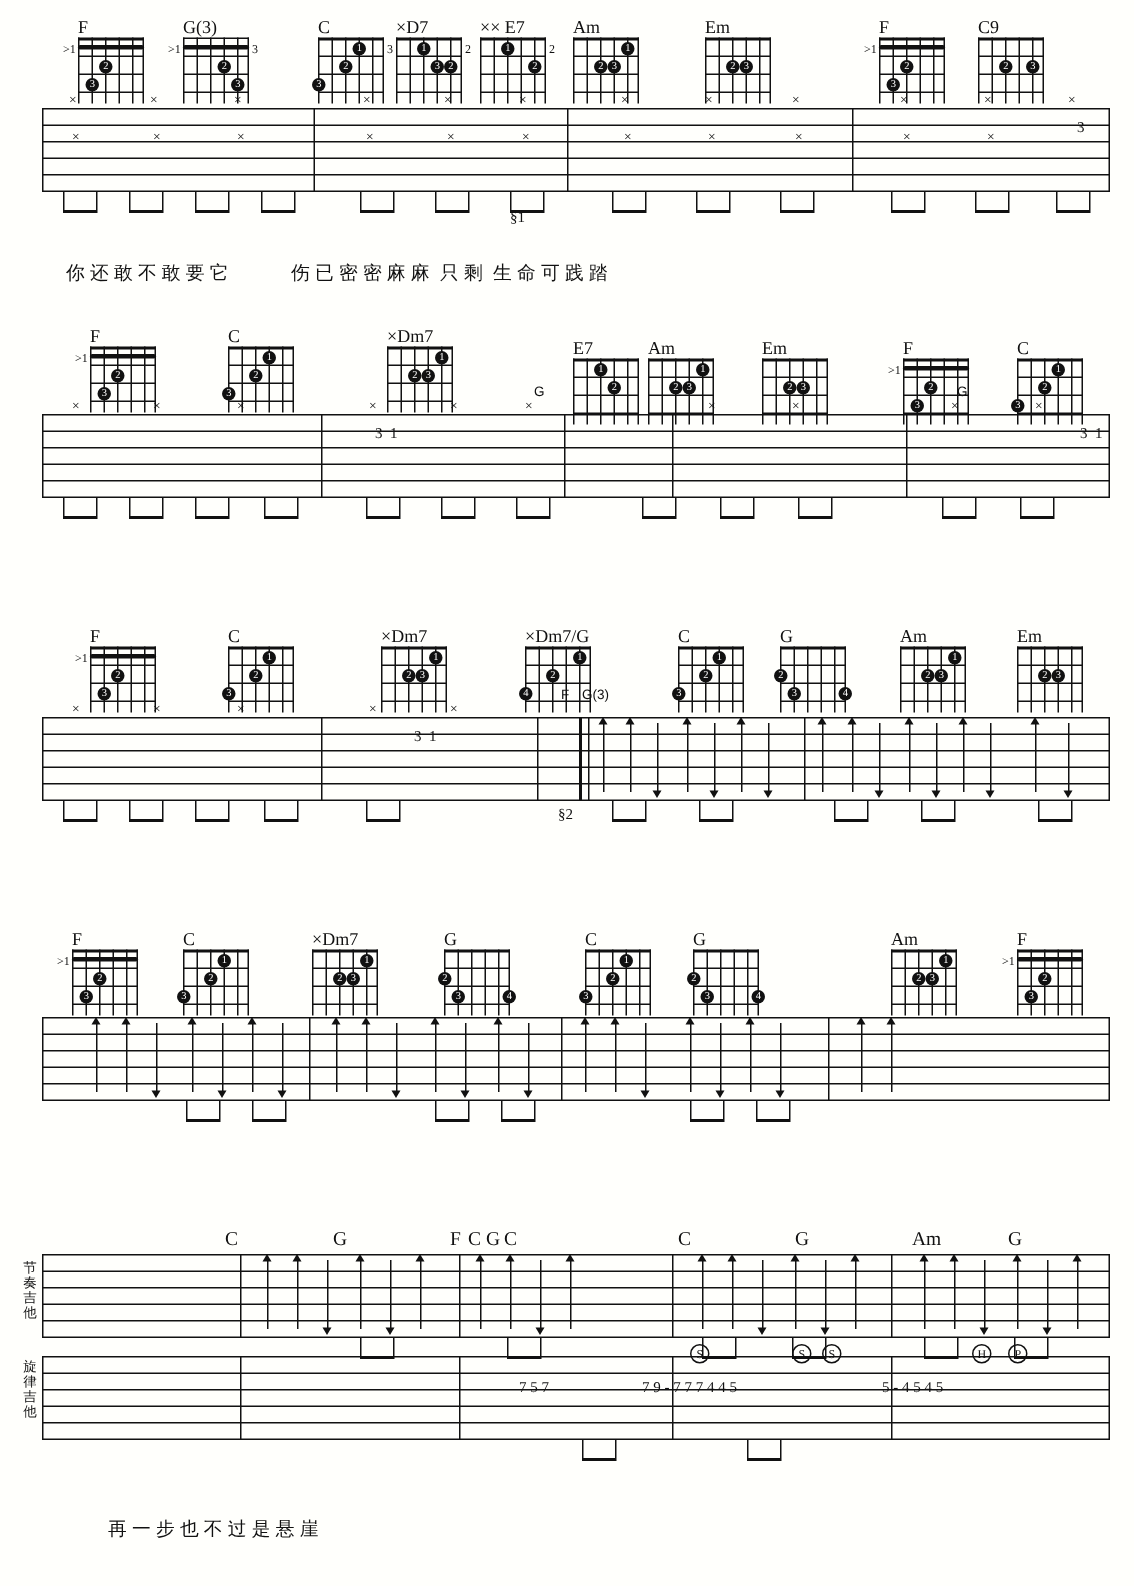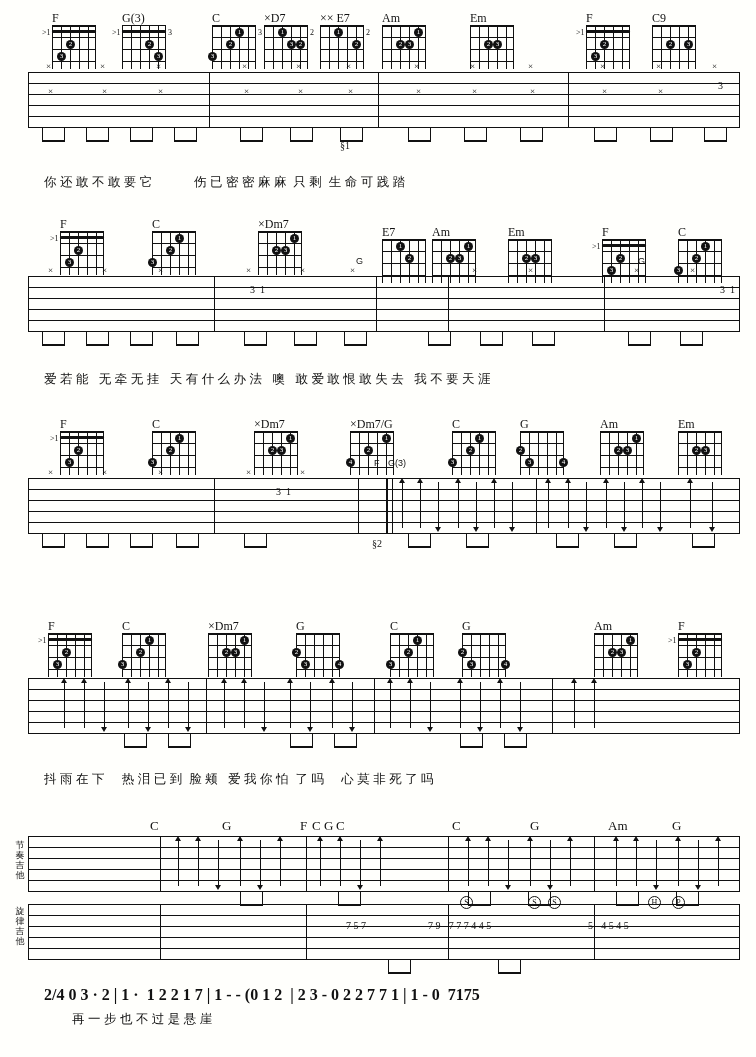--- a/index.html
+++ b/index.html
@@ -593,21 +593,20 @@
     <div class="stem" style="left:504px;top:0;height:14px;"></div>
       <div class="stem" style="left:526px;top:0;height:14px;"></div>
     <div class="beam" style="left:504px;top:12px;width:22px;"></div>
     <div class="stem" style="left:600px;top:0;height:14px;"></div>
       <div class="stem" style="left:622px;top:0;height:14px;"></div>
     <div class="beam" style="left:600px;top:12px;width:22px;"></div>
     <div class="stem" style="left:652px;top:0;height:14px;"></div>
       <div class="stem" style="left:674px;top:0;height:14px;"></div>
     <div class="beam" style="left:652px;top:12px;width:22px;"></div>
   </div>
-  <div class="lyric" style="left:44px;top:372px;">爱 若 能   无 牵 无 挂   天 有 什 么 办 法   噢   敢 爱 敢 恨 敢 失 去   我 不 要 天 涯</div>
 
   <div class="chordbox" style="left:60px;top:418px;">
     <div class="chordname">F</div>
     <div class="grid">
       <div class="nut"></div>
       <div class="vl" style="left:0"></div>
         <div class="vl" style="left:9px"></div>
         <div class="vl" style="left:18px"></div>
       <div class="vl" style="left:27px"></div>
         <div class="vl" style="left:36px"></div>
@@ -1062,21 +1061,20 @@
     <div class="stem" style="left:306px;top:0;height:14px;"></div>
       <div class="stem" style="left:328px;top:0;height:14px;"></div>
     <div class="beam" style="left:306px;top:12px;width:22px;"></div>
     <div class="stem" style="left:432px;top:0;height:14px;"></div>
       <div class="stem" style="left:454px;top:0;height:14px;"></div>
     <div class="beam" style="left:432px;top:12px;width:22px;"></div>
     <div class="stem" style="left:476px;top:0;height:14px;"></div>
       <div class="stem" style="left:498px;top:0;height:14px;"></div>
     <div class="beam" style="left:476px;top:12px;width:22px;"></div>
   </div>
-  <div class="lyric" style="left:44px;top:772px;">抖 雨 在 下     热 泪 已 到  脸 颊   爱 我 你 怕  了 吗     心 莫 非 死 了 吗</div>
 
   <div class="sidelbl" style="left:14px;top:840px;">节奏吉他</div>
   <div class="sidelbl" style="left:14px;top:906px;">旋律吉他</div>
 
   <div class="smalltxt" style="left:150px;top:818px;font-size:13px;font-family:'Liberation Serif',serif;">C</div>
   <div class="smalltxt" style="left:222px;top:818px;font-size:13px;font-family:'Liberation Serif',serif;">G</div>
   <div class="smalltxt" style="left:300px;top:818px;font-size:13px;font-family:'Liberation Serif',serif;">F</div>
   <div class="smalltxt" style="left:312px;top:818px;font-size:13px;font-family:'Liberation Serif',serif;">C</div>
   <div class="smalltxt" style="left:324px;top:818px;font-size:13px;font-family:'Liberation Serif',serif;">G</div>
   <div class="smalltxt" style="left:336px;top:818px;font-size:13px;font-family:'Liberation Serif',serif;">C</div>
@@ -1166,16 +1164,15 @@
   <div class="circ" style="left:672px;top:896px;">P</div>
   <div style="position:absolute;left:28px;top:960px;width:712px;height:18px;">
     <div class="stem" style="left:360px;top:0;height:14px;"></div>
       <div class="stem" style="left:382px;top:0;height:14px;"></div>
     <div class="beam" style="left:360px;top:12px;width:22px;"></div>
     <div class="stem" style="left:470px;top:0;height:14px;"></div>
       <div class="stem" style="left:492px;top:0;height:14px;"></div>
     <div class="beam" style="left:470px;top:12px;width:22px;"></div>
   </div>
 
-  <div class="numline" style="left:44px;top:986px;">2/4 0 3 · 2 | 1 ·  1 2 2 1 7 | 1 - - (0 1 2  | 2 3 - 0 2 2 7 7 1 | 1 - 0  7175</div>
   <div class="lyric" style="left:72px;top:1012px;">再 一 步 也 不 过 是 悬 崖</div>
 
 </div>
 
 </body></html>

